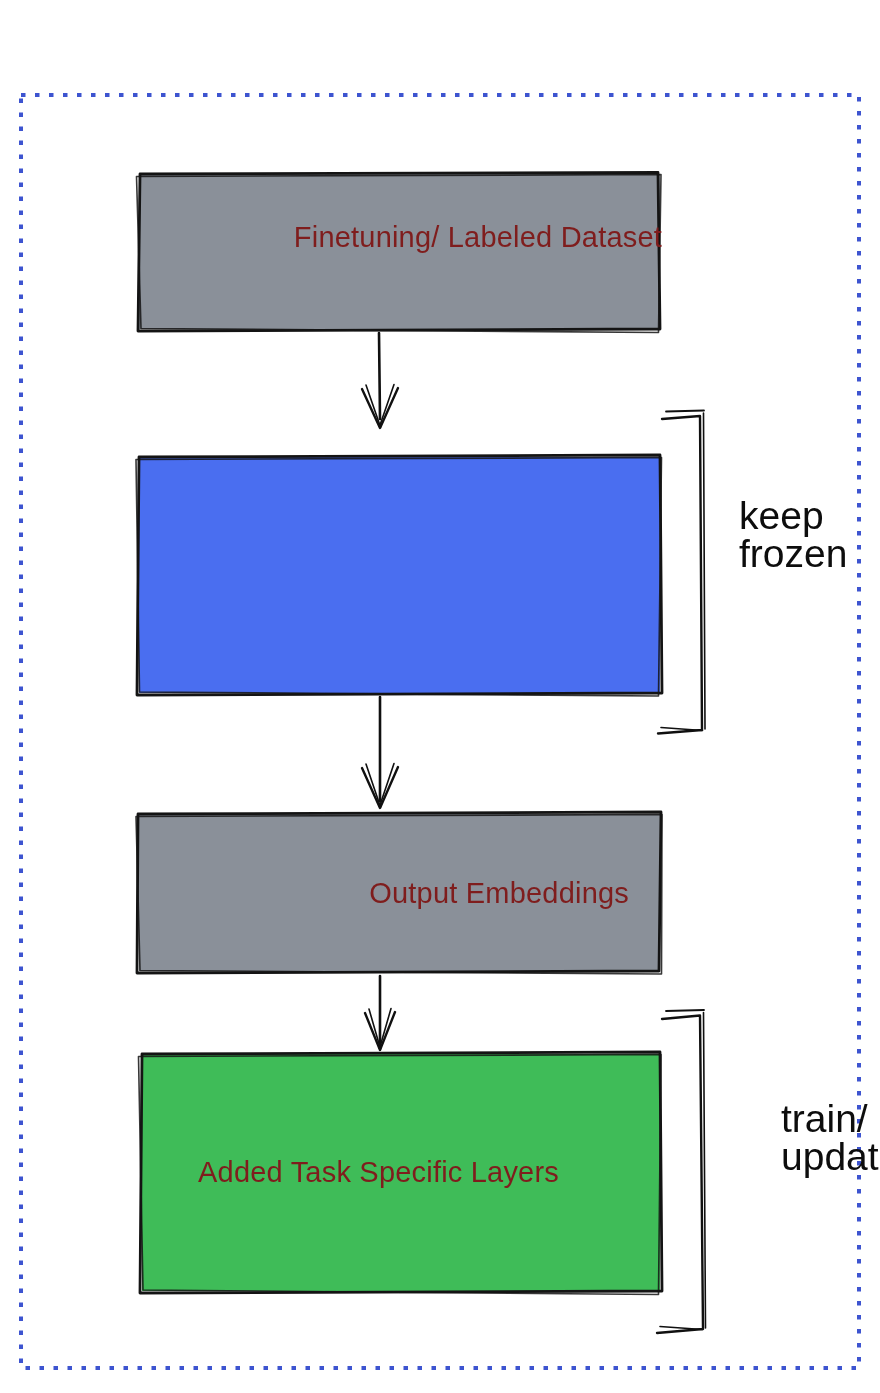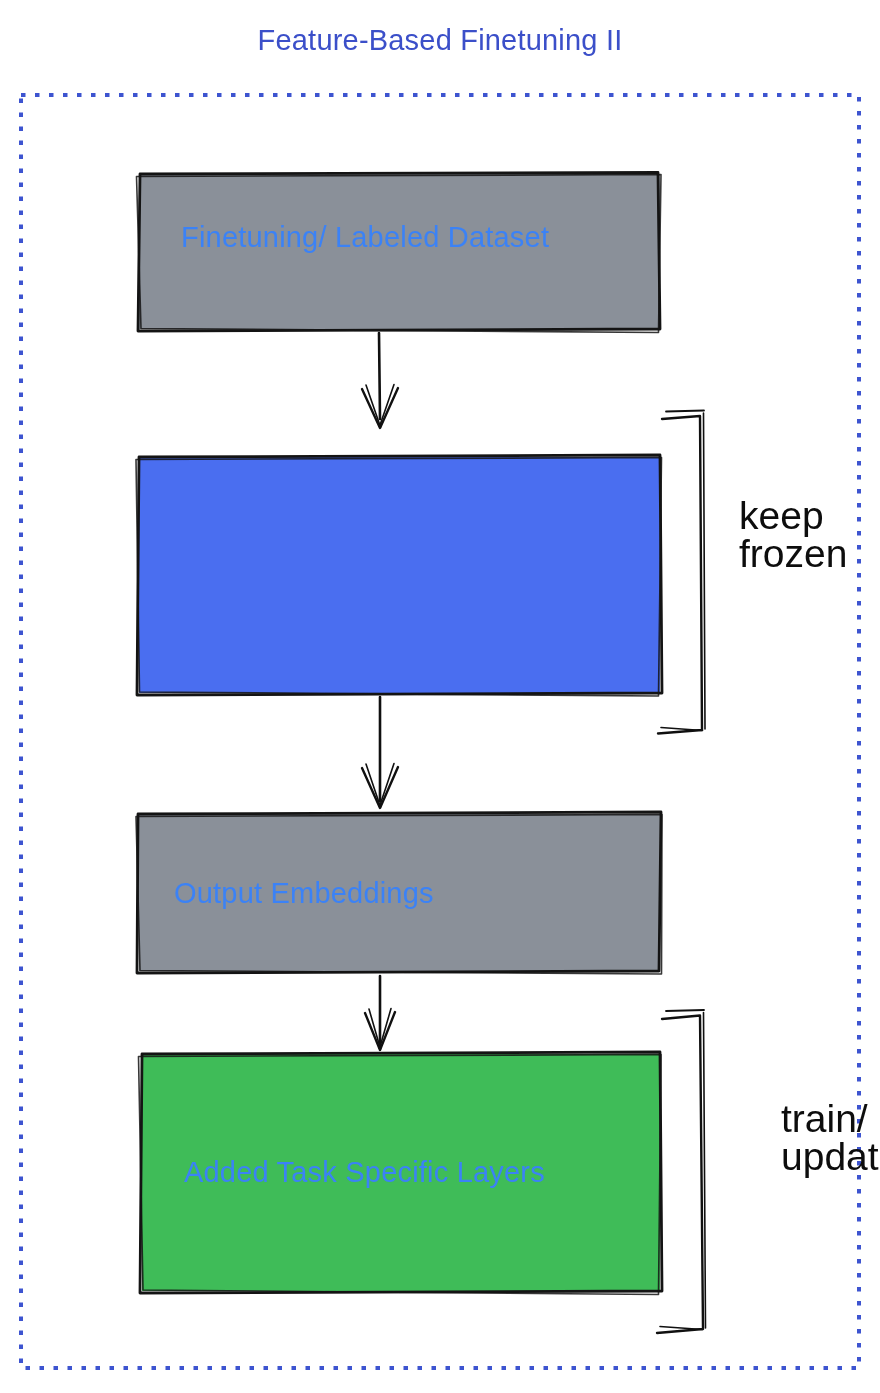--- a/index.html
+++ b/index.html
@@ -22,47 +22,45 @@
     letter-spacing: 0.2px;
   }
   .artwork {
     position: absolute;
     left: 0; top: 0;
     width: 880px;
     height: 1393px;
   }
   .node-label {
     position: absolute;
-    text-align: left;
+    text-align: right;
     font-size: 29px;
-    color: #3b82f6;
+    color: #7f1d1d;
     letter-spacing: 0.2px;
-    padding-left: 44px;
   }
   .label-dataset    { left: 137px; top: 221px;  width: 525px; }
   .label-pretrained { left: 137px; top: 560px;  width: 525px; }
-  .label-embeddings { left: 130px; top: 877px;  width: 492px; }
+  .label-embeddings { left: 137px; top: 877px;  width: 492px; }
   .label-tasklayers { left: 140px; top: 1156px; width: 419px; }
   .annotation {
     position: absolute;
     width: 130px;
     font-size: 39px;
     line-height: 38px;
     color: #0d0d0d;
     text-align: left;
   }
   .annotation-keep-frozen  { left: 739px; top: 497px; }
   .annotation-train-update { left: 745px; top: 1100px; margin-left: 36px; }
 </style>
 </head>
 <body>
 
 <div class="canvas">
 
-  <div class="title">Feature-Based Finetuning II</div>
 
   <svg class="artwork" viewBox="0 0 880 1393" xmlns="http://www.w3.org/2000/svg">
 
     <rect x="21" y="95" width="838" height="1273" fill="none" stroke="#3d54d0" stroke-width="4" stroke-dasharray="4.5 9.5" stroke-linecap="butt"></rect>
 
     <g>
       <rect x="139" y="174" width="521" height="155" fill="#8a9099"></rect>
       <path d="M140,174 L658,172.5 L660,329 L138,331 Z" fill="none" stroke="#141414" stroke-width="2.8" stroke-linejoin="round"></path>
       <path d="M136.5,176.5 L661,174.5 L658.5,332.5 L141,328.5 Z" fill="none" stroke="#141414" stroke-width="1.6" stroke-linejoin="round" opacity="0.85"></path>
     </g>

